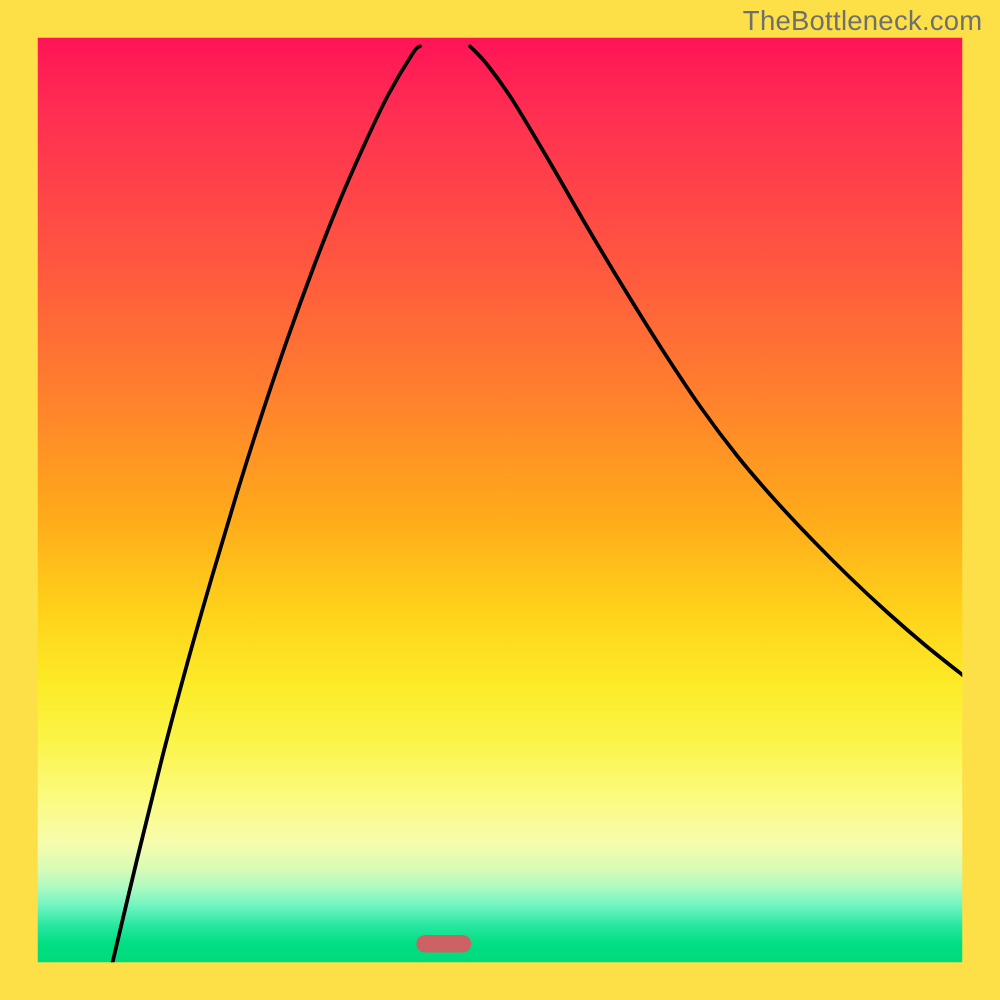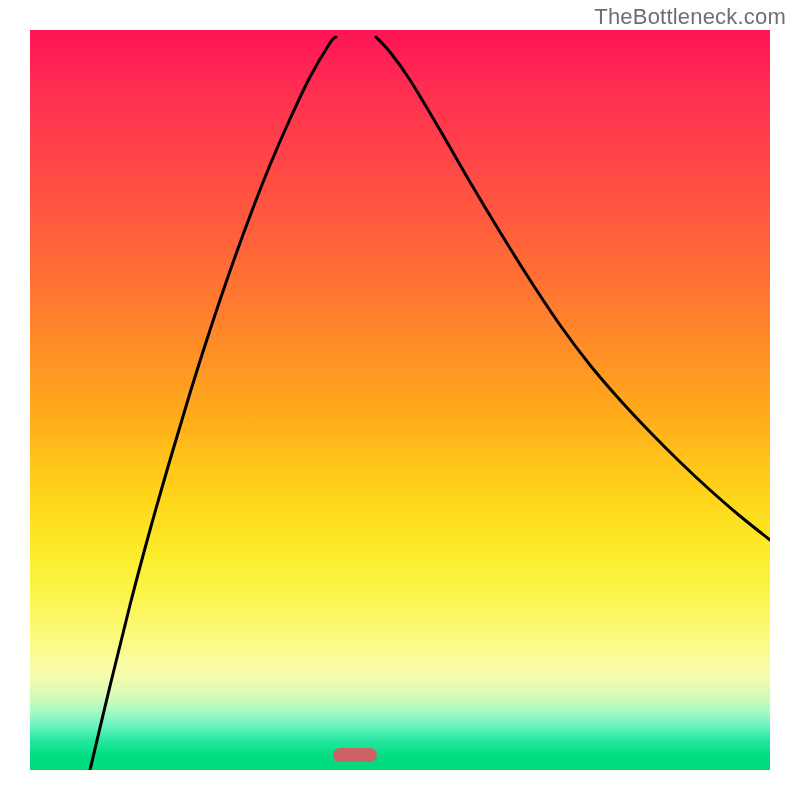--- a/index.html
+++ b/index.html
@@ -9,21 +9,21 @@
     height: 800px;
     background: #000;
     overflow: hidden;
   }
   .frame {
     position: absolute;
     left: 0;
     top: 0;
     width: 800px;
     height: 800px;
-    background: #ffffff;
+    background: #fde047;
   }
   .plot-area {
     position: absolute;
     left: 30px;
     top: 30px;
     width: 740px;
     height: 740px;
     overflow: hidden;
   }
   .gradient-bg {

